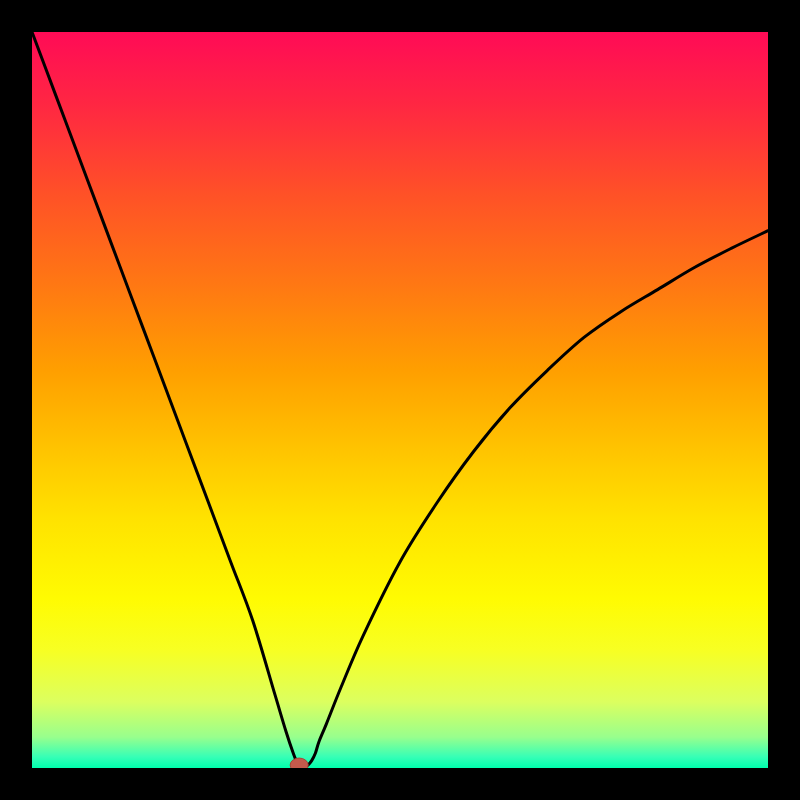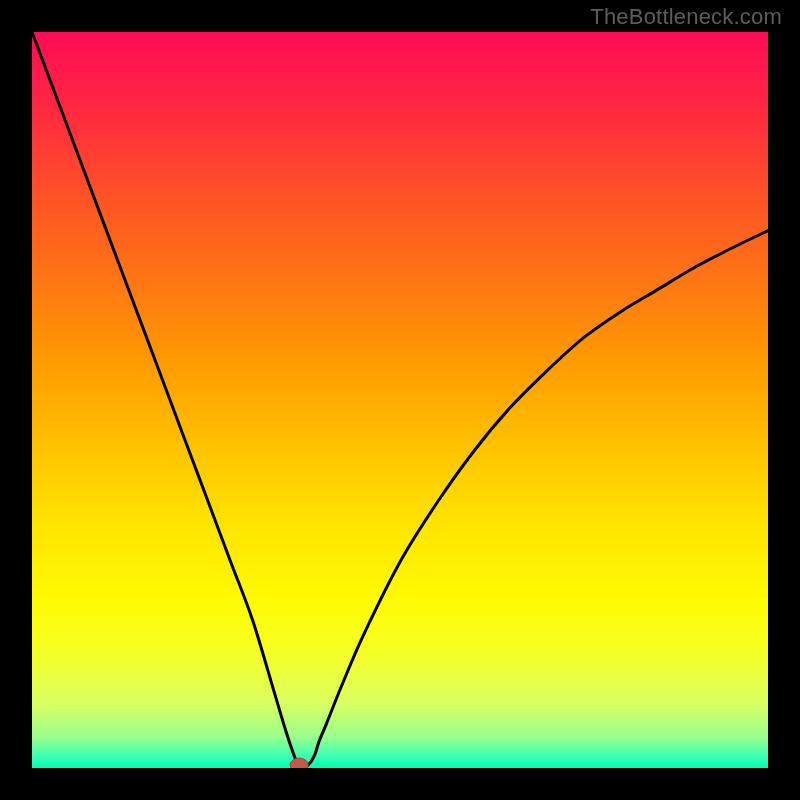--- a/index.html
+++ b/index.html
@@ -27,21 +27,20 @@
     letter-spacing: 0.2px;
   }
   svg.chart {
     display: block;
   }
 </style>
 </head>
 <body>
 
 <div class="wrap">
-  <div class="attribution">TheBottleneck.com</div>
   <svg class="chart" width="800" height="800" viewBox="0 0 800 800">
     <defs>
       <linearGradient id="bg-grad" x1="0" y1="0" x2="0" y2="1">
           <stop offset="0.00%" stop-color="#ff0b56"></stop>
           <stop offset="10.00%" stop-color="#ff2742"></stop>
           <stop offset="22.00%" stop-color="#ff5127"></stop>
           <stop offset="35.00%" stop-color="#ff7a12"></stop>
           <stop offset="46.00%" stop-color="#ff9f00"></stop>
           <stop offset="58.00%" stop-color="#ffc800"></stop>
           <stop offset="66.00%" stop-color="#ffe200"></stop>

